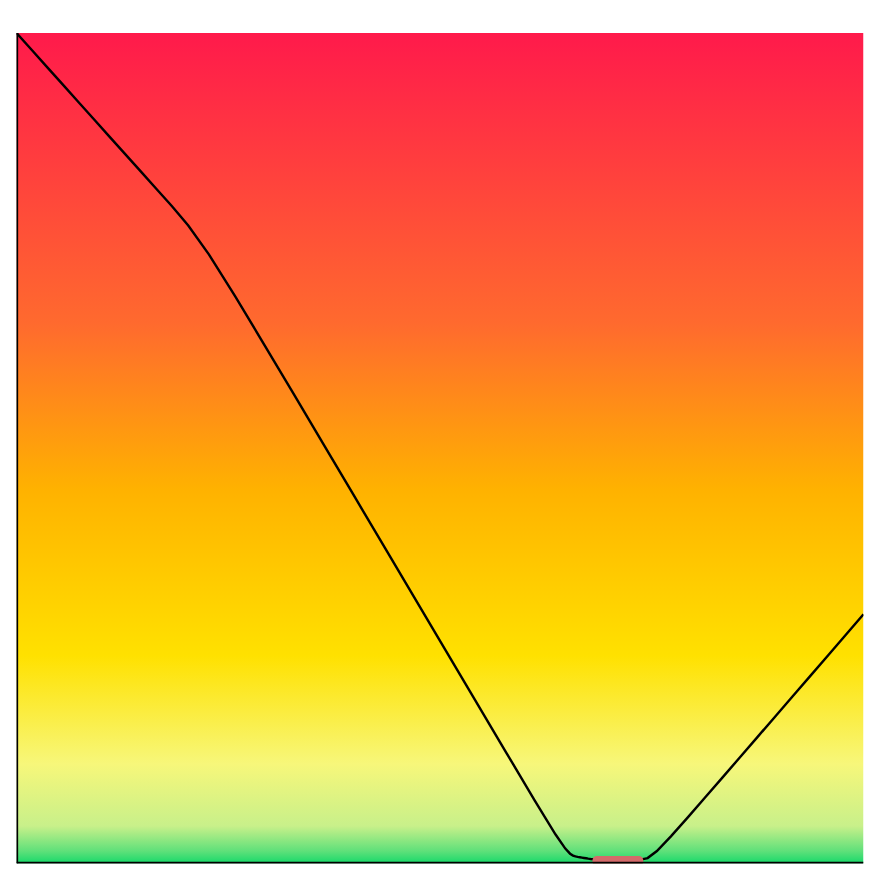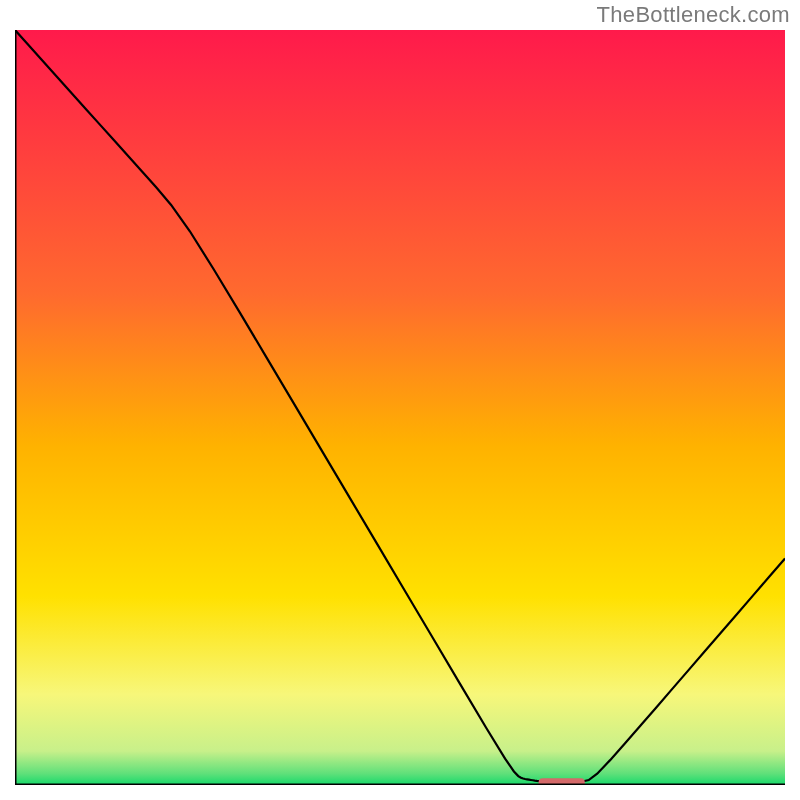--- a/index.html
+++ b/index.html
@@ -34,21 +34,20 @@
     height: 755px;
   }
   .plot-area svg {
     display: block;
   }
 </style>
 </head>
 <body>
 
 <div class="chart-container">
-  <div class="watermark">TheBottleneck.com</div>
   <div class="plot-area">
     <svg id="chart-svg" width="770" height="755" viewBox="0 0 770 755" preserveAspectRatio="none">
       <defs>
         <linearGradient id="bg-grad" x1="0" y1="0" x2="0" y2="1">
             <stop offset="0%" stop-color="#ff1a4b"></stop>
             <stop offset="35%" stop-color="#ff6a2e"></stop>
             <stop offset="55.00000000000001%" stop-color="#ffb200"></stop>
             <stop offset="75%" stop-color="#ffe100"></stop>
             <stop offset="88%" stop-color="#f7f77a"></stop>
             <stop offset="95.5%" stop-color="#c8f08a"></stop>

